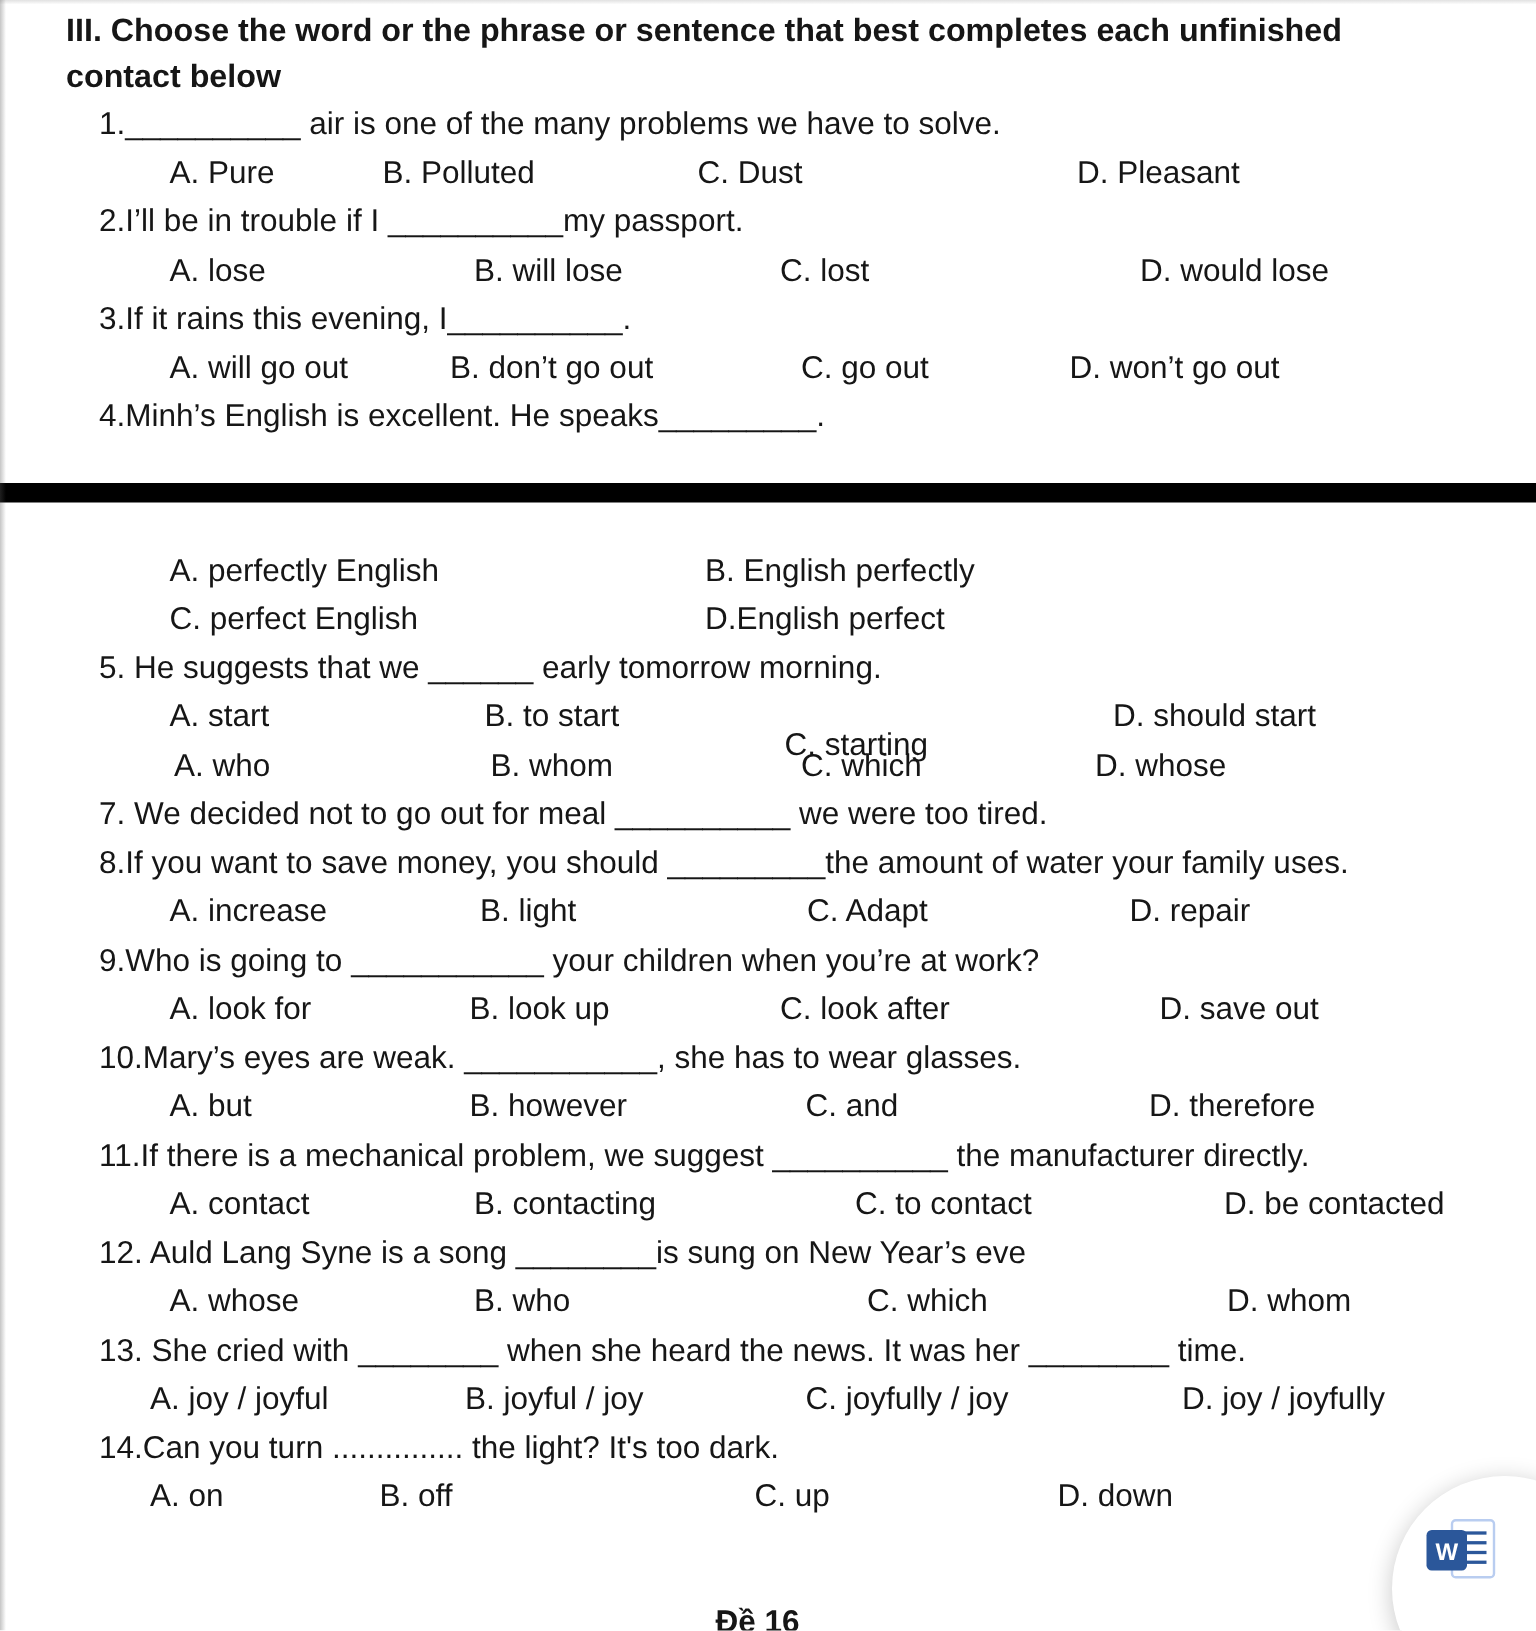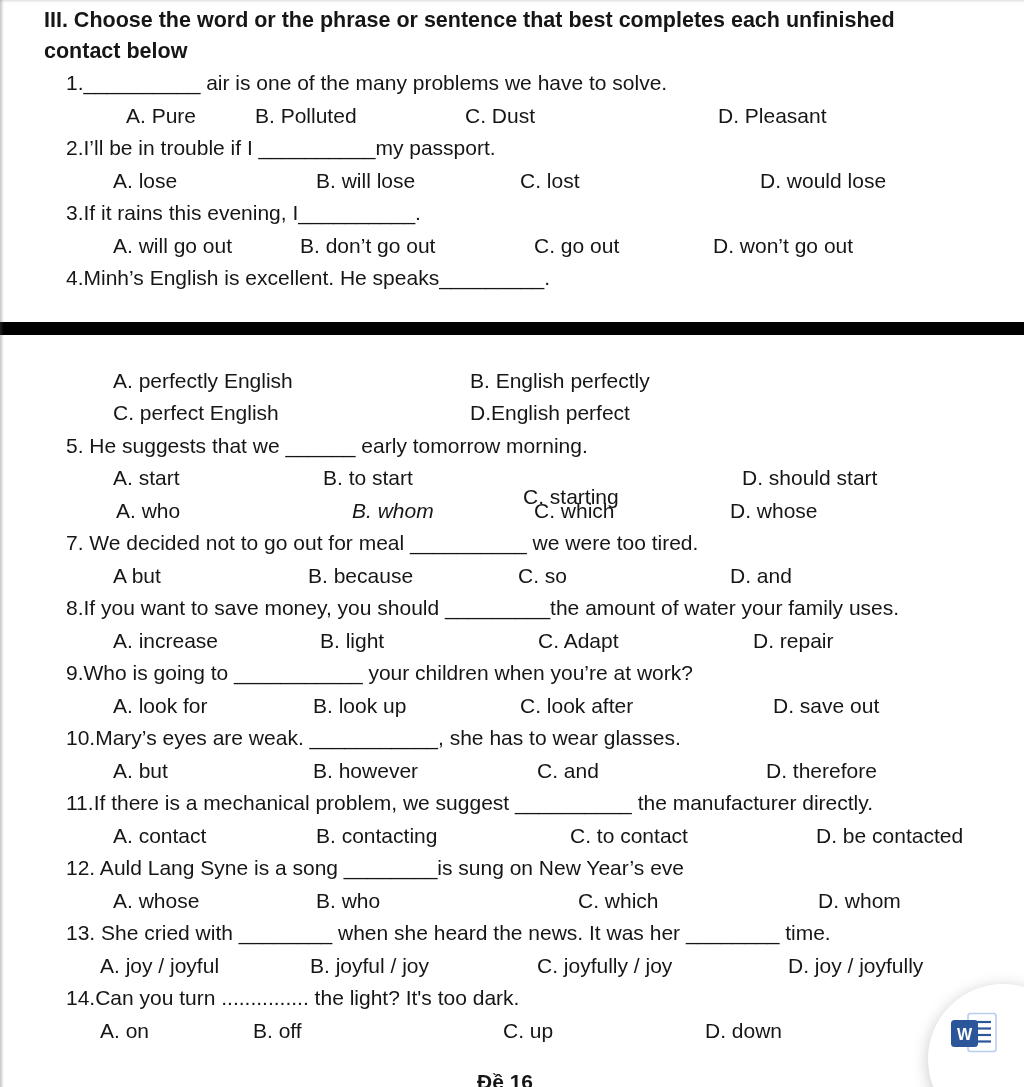--- a/index.html
+++ b/index.html
@@ -55,21 +55,21 @@
 <div class="content">
 
   <div class="title">
     <div>III. Choose the word or the phrase or sentence that best completes each unfinished</div>
     <div>contact below</div>
   </div>
 
   <div id="questions">
       <div class="line q-text">1.__________ air is one of the many problems we have to solve.</div>
       <div class="line opt-row">
-        <span class="opt" style="left: 126px;">A. Pure</span>
+        <span class="opt" style="left: 113px;">A. Pure</span>
         <span class="opt" style="left: 255px;">B. Polluted</span>
         <span class="opt" style="left: 465px;">C. Dust</span>
         <span class="opt" style="left: 718px;">D. Pleasant</span>
       </div>
       <div class="line q-text">2.I’ll be in trouble if I __________my passport.</div>
       <div class="line opt-row">
         <span class="opt" style="left: 113px;">A. lose</span>
         <span class="opt" style="left: 316px;">B. will lose</span>
         <span class="opt" style="left: 520px;">C. lost</span>
         <span class="opt" style="left: 760px;">D. would lose</span>
@@ -93,31 +93,25 @@
       </div>
       <div class="line q-text">5. He suggests that we ______ early tomorrow morning.</div>
       <div class="line opt-row">
         <span class="opt" style="left: 113px;">A. start</span>
         <span class="opt" style="left: 323px;">B. to start</span>
         <span class="opt" style="left: 523px; margin-top: 19px;">C. starting</span>
         <span class="opt" style="left: 742px;">D. should start</span>
       </div>
       <div class="line opt-row">
         <span class="opt" style="left: 116px;">A. who</span>
-        <span class="opt" style="left: 352px; font-style: italic;">B. whom</span>
+        <span class="opt" style="left: 327px;">B. whom</span>
         <span class="opt" style="left: 534px;">C. which</span>
         <span class="opt" style="left: 730px;">D. whose</span>
       </div>
       <div class="line q-text">7. We decided not to go out for meal __________ we were too tired.</div>
-      <div class="line opt-row">
-        <span class="opt" style="left: 113px;">A but</span>
-        <span class="opt" style="left: 308px;">B. because</span>
-        <span class="opt" style="left: 518px;">C. so</span>
-        <span class="opt" style="left: 730px;">D. and</span>
-      </div>
       <div class="line q-text">8.If you want to save money, you should _________the amount of water your family uses.</div>
       <div class="line opt-row">
         <span class="opt" style="left: 113px;">A. increase</span>
         <span class="opt" style="left: 320px;">B. light</span>
         <span class="opt" style="left: 538px;">C. Adapt</span>
         <span class="opt" style="left: 753px;">D. repair</span>
       </div>
       <div class="line q-text">9.Who is going to ___________ your children when you’re at work?</div>
       <div class="line opt-row">
         <span class="opt" style="left: 113px;">A. look for</span>

